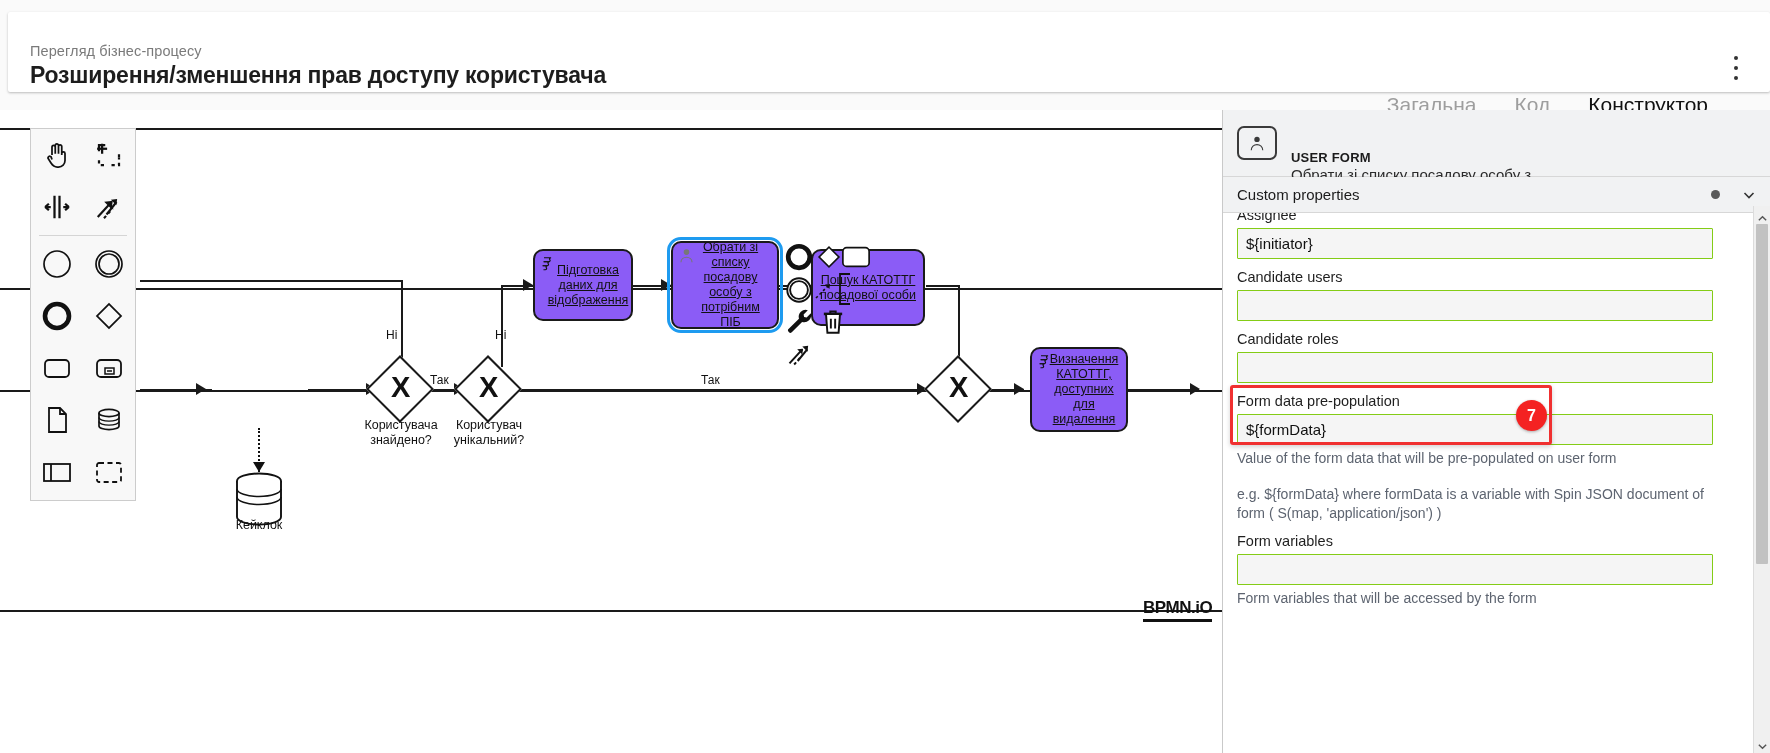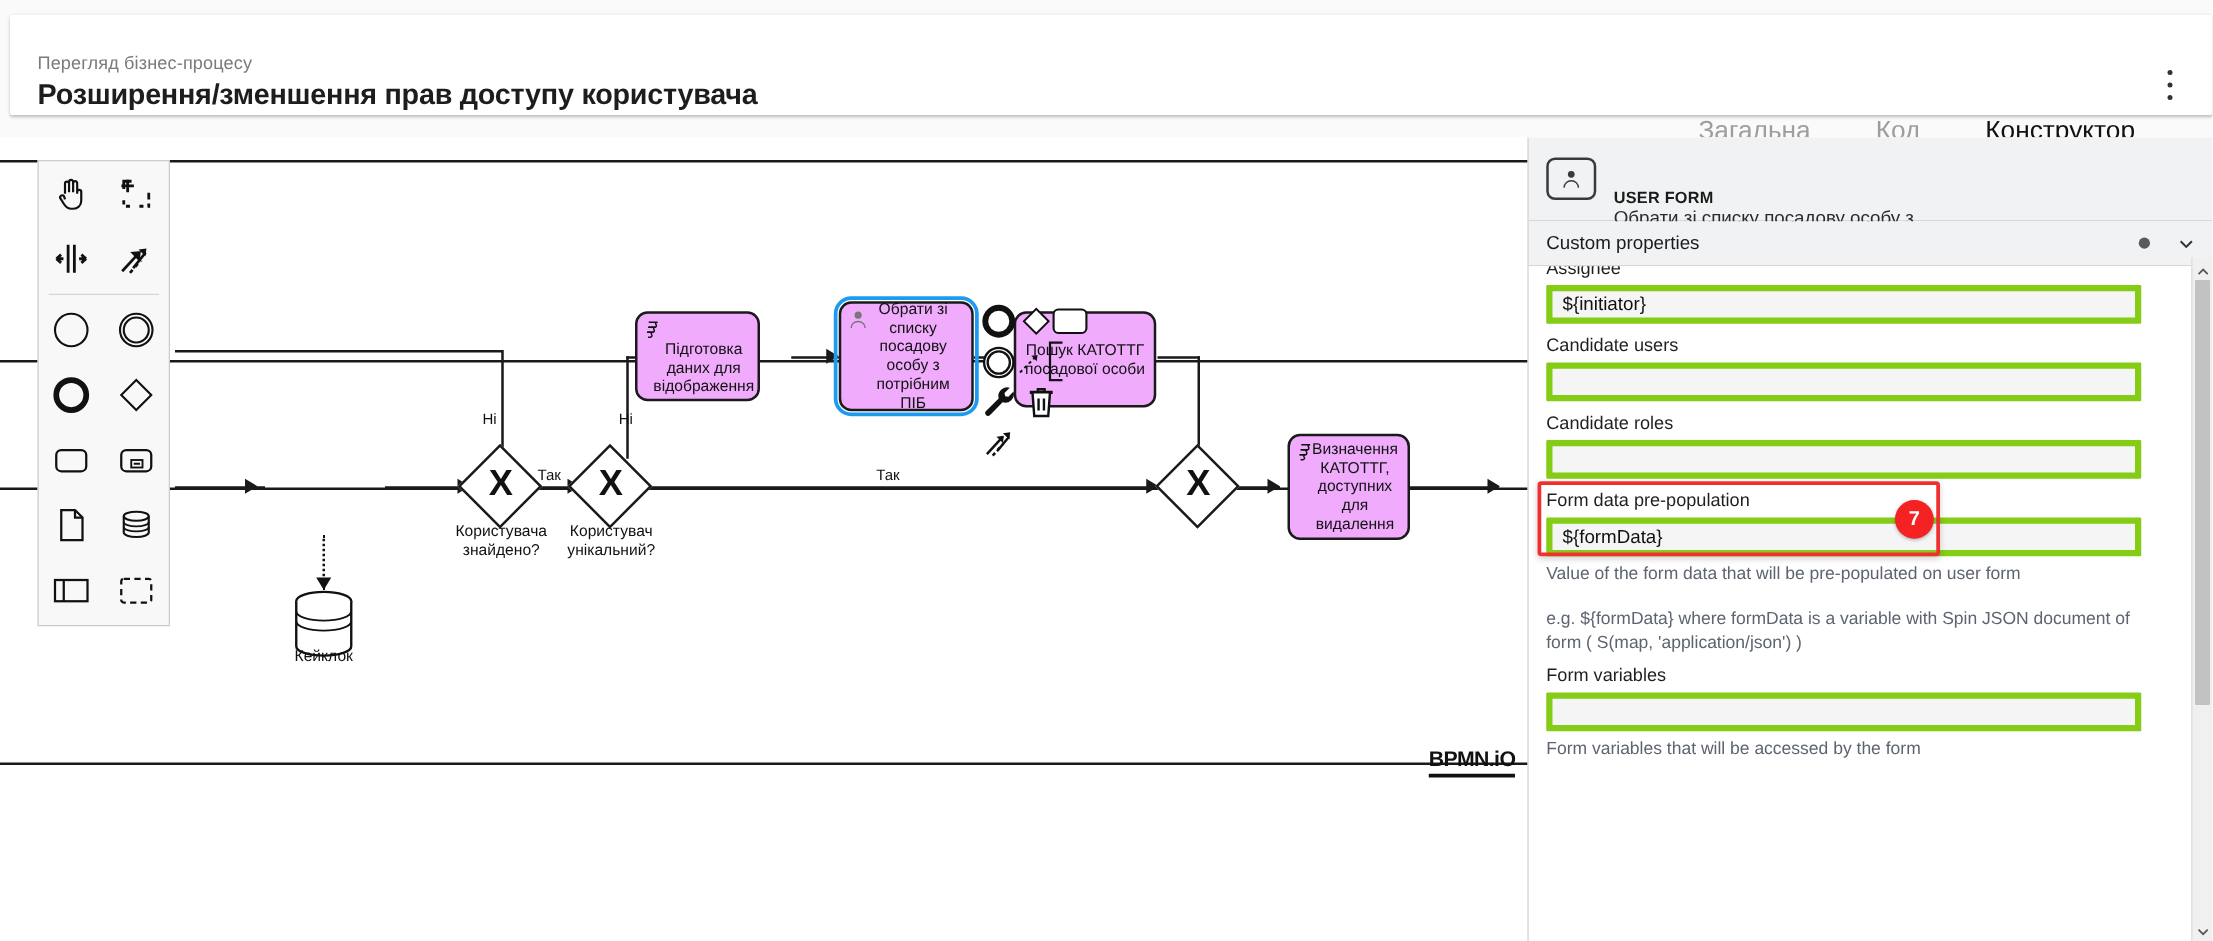--- a/index.html
+++ b/index.html
@@ -21,21 +21,21 @@
     box-sizing: border-box;
   }
   .breadcrumb {
     position: absolute; left: 22px; top: 31px;
     font-size: 14.5px; color: #7a7a7a; letter-spacing: .1px;
   }
   .page-title {
     position: absolute; left: 22px; top: 50px;
     font-size: 23px; font-weight: bold; color: #1d1d1d; letter-spacing: -.2px;
   }
-  .tabs { position: absolute; right: 62px; top: 38px; display: flex; align-items: flex-end; gap: 52px; }
+  .tabs { position: absolute; right: 62px; top: 38px; display: flex; align-items: flex-end; gap: 38px; }
   .tab {
     font-size: 21px; color: #9e9e9e; cursor: pointer; padding-bottom: 5px;
     border-bottom: 3px solid transparent; line-height: 1;
   }
   .tab.active { color: #111111; border-bottom-color: #111111; margin-top: 44px; }
   .kebab {
     position: absolute; right: 24px; top: 42px; width: 20px; height: 24px; cursor: pointer;
     display: flex; flex-direction: column; align-items: center; justify-content: space-between;
     padding: 2px 0;
   }
@@ -59,23 +59,23 @@
   }
   .pal-grid { display: grid; grid-template-columns: 1fr 1fr; }
   .pal-cell {
     height: 52px; display: flex; align-items: center; justify-content: center; cursor: pointer;
   }
   .pal-sep { height: 1px; background: #d5d5d5; margin: 2px 8px; }
   .pal-cell svg { display: block; }
 
   
   .task {
-    position: absolute; background: #f0abfc; border: 2px solid #1a1a1a; border-radius: 10px;
+    position: absolute; background: #8b5cf6; border: 2px solid #1a1a1a; border-radius: 10px;
     box-sizing: border-box; display: flex; align-items: center; justify-content: center;
-    text-align: center; font-size: 12.5px; line-height: 15px; color: #111; padding: 2px 6px;
+    text-align: center; font-size: 12.5px; line-height: 15px; color: #111; padding: 2px 6px; text-decoration: underline;
   }
   .task.selected { border-color: #1a1a1a; outline: 3px solid #1e9bf0; outline-offset: 1px; }
   .task .tico { position: absolute; left: 5px; top: 4px; }
   .gw {
     position: absolute; width: 48px; height: 48px; background: #fff;
     border: 2px solid #1a1a1a; transform: rotate(45deg); box-sizing: border-box;
   }
   .gw-x {
     position: absolute; font-size: 29px; font-weight: bold; color: #111;
     line-height: 1; font-family: "Liberation Sans", sans-serif;
@@ -134,21 +134,21 @@
   .dot-ind { width: 9px; height: 9px; border-radius: 50%; background: #5a5a5a; margin-right: 22px; }
   .chev { width: 14px; height: 14px; }
 
   .scroll-body {
     position: absolute; left: 0; top: 103px; width: 530px; height: 540px;
     overflow: hidden; box-sizing: border-box; padding: 0 18px 0 14px; background: #fff;
   }
   .inner { position: relative; margin-top: -16px; }
   .fld-label { font-size: 14.5px; color: #1f1f1f; margin: 10px 0 5px 0; }
   .fld-input {
-    width: 476px; height: 31px; border: 5px solid #84cc16; background: #f5f5f5;
+    width: 476px; height: 31px; border: 1px solid #84cc16; background: #f5f5f5;
     box-sizing: border-box; padding: 0 8px; font-size: 15px; color: #111;
     font-family: "Liberation Sans", sans-serif; border-radius: 1px;
   }
   .fld-help { font-size: 14px; line-height: 19px; color: #5d6470; margin: 4px 0 2px 0; max-width: 470px; }
   .fld-help + .fld-help { margin-top: 17px; }
 
   .highlight-box {
     position: absolute; left: 1230px; top: 385px; width: 322px; height: 60px;
     border: 3px solid #f03030; border-radius: 3px; box-sizing: border-box;
     box-shadow: 0 2px 5px rgba(0,0,0,0.18); pointer-events: none; z-index: 40;
@@ -358,21 +358,21 @@
     <div class="shape-label" style="left:438px; top:308px; width:102px;">Користувач унікальний?</div>
 
     <div class="gw" style="left:934px; top:255px;"></div>
     <div class="gw-x" style="left:949px; top:263px;">X</div>
 
     <div class="elabel" style="left:386px; top:218px;">Ні</div>
     <div class="elabel" style="left:430px; top:263px;">Так</div>
     <div class="elabel" style="left:495px; top:218px;">Ні</div>
     <div class="elabel" style="left:701px; top:263px;">Так</div>
 
-    <div class="task" style="left:508px; top:139px; width:100px; height:72px;align-items:flex-end;">
+    <div class="task" style="left:533px; top:139px; width:100px; height:72px;">
       <span class="tico">
         <svg width="16" height="17" viewBox="0 0 18 18" fill="none" stroke="#111" stroke-width="1.3">
           <path d="M4.5 2.5h8c-1.6 0-2.3 1.2-1.5 2.2.9 1 .2 2.3-1.2 2.3h-6"></path>
           <path d="M4.5 7h6c-1.4 0-2.1 1.2-1.3 2.2.9 1.1.2 2.3-1.2 2.3H3"></path>
           <path d="M3 11.5h5.3c-1.4 0-2 1.2-1.2 2.2.8 1 .2 2.3-1.2 2.3h-2"></path>
         </svg>
       </span>
       <span style="padding-left:10px;">Підготовка даних для відображення</span>
     </div>
 

